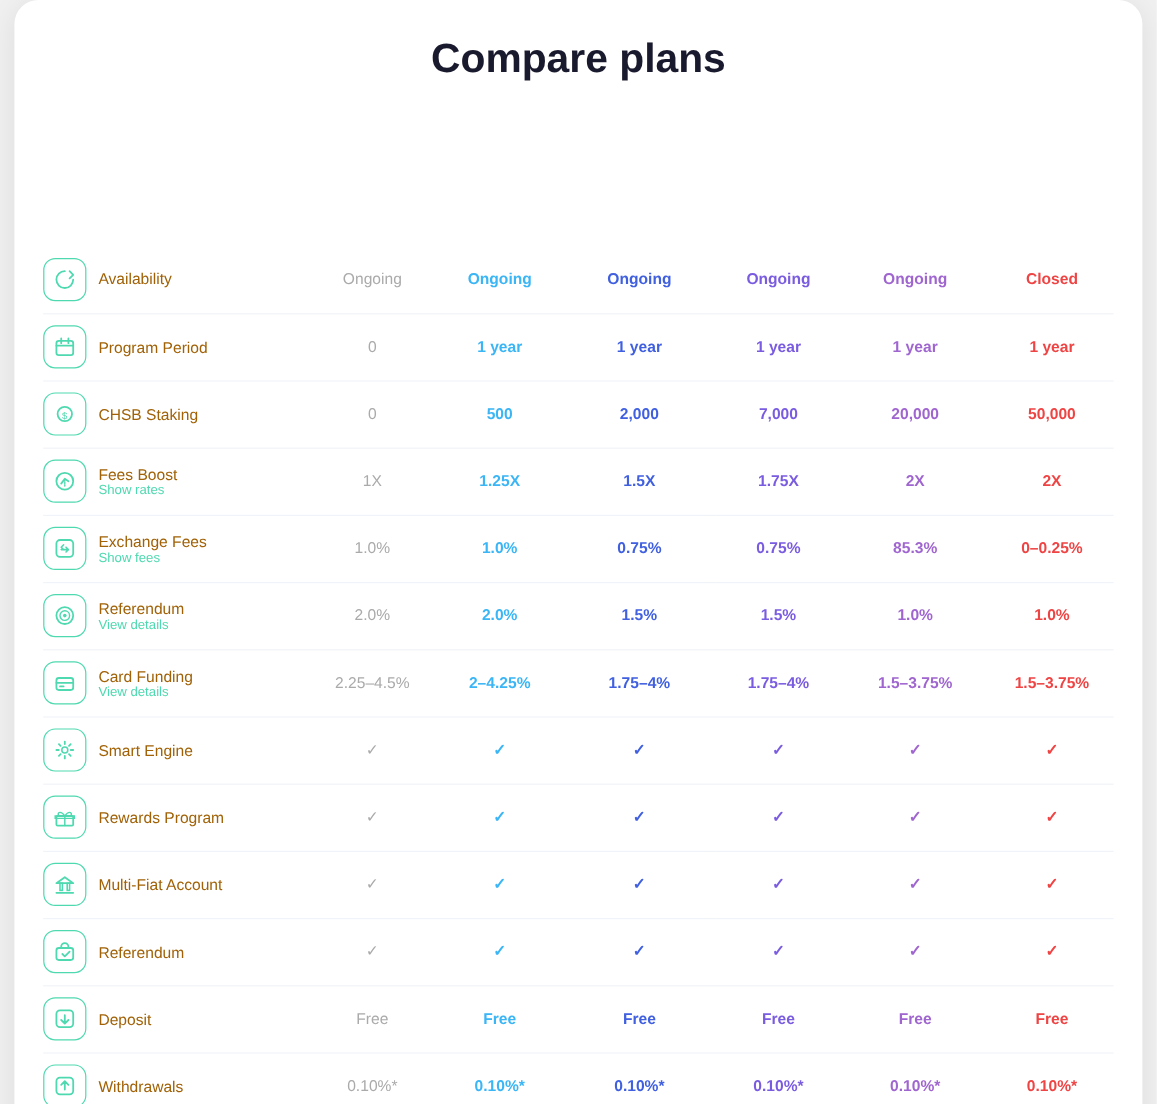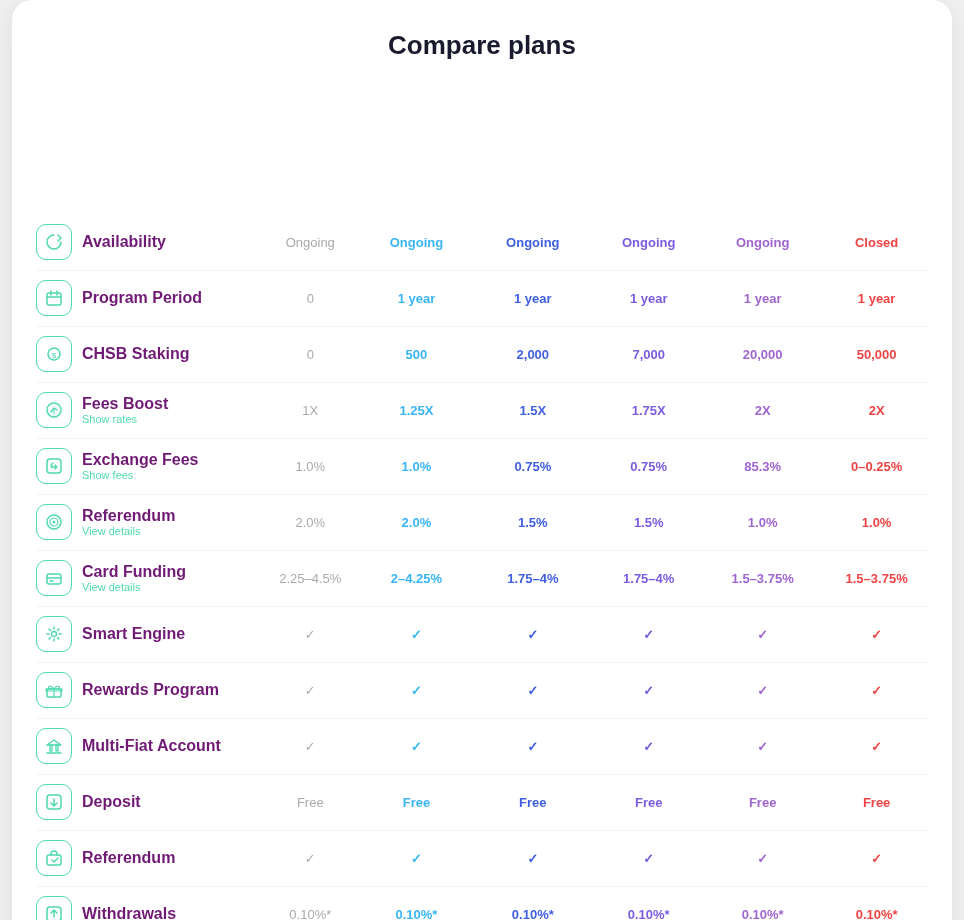--- a/index.html
+++ b/index.html
@@ -13,24 +13,24 @@
     }
     .card {
       background: #fff;
       border-radius: 20px;
       padding: 30px 24px 24px;
       width: 940px;
       box-shadow: 0 4px 24px rgba(0,0,0,0.08);
     }
     .page-title {
       text-align: center;
-      font-size: 26px;
+      font-size: 34px;
       font-weight: 700;
       color: #1a1a2e;
-      margin-bottom: 40px;
+      margin-bottom: 23px;
     }
     .compare-table {
       width: 100%;
       border-collapse: collapse;
     }
     
     .plan-header {
       border-radius: 16px;
       padding: 12px 8px 10px;
       text-align: center;
@@ -69,21 +69,21 @@
       border-radius: 10px;
       border: 1.5px solid #4fd9b0;
       display: flex;
       align-items: center;
       justify-content: center;
       color: #4fd9b0;
       font-size: 15px;
       flex-shrink: 0;
     }
     .feature-text { display: flex; flex-direction: column; }
-    .feature-name { font-size: 16px; font-weight: 700; color: #701a75; }
+    .feature-name { font-size: 13px; font-weight: 400; color: #a16207; }
     .feature-sub { font-size: 11px; color: #4fd9b0; }
 
     
     td {
       text-align: center;
       padding: 0;
       border-bottom: 1px solid #f0f3f8;
     }
     td:first-child {
       text-align: left;
@@ -418,20 +418,42 @@
           <td><span class="cell-val col-community">✓</span></td>
           <td><span class="cell-val col-pioneer">✓</span></td>
           <td><span class="cell-val col-generation">✓</span></td>
           <td><span class="cell-val col-genesis">✓</span></td>
         </tr>
         <tr class="feature-row">
           <td>
     <div class="feature-cell">
       <div class="feature-icon">
         <svg width="18" height="18" viewBox="0 0 18 18" fill="none">
+                  <rect x="2" y="6" width="14" height="10" rx="2" stroke="#4fd9b0" stroke-width="1.5"></rect>
+                  <path d="M6 6V5a3 3 0 016 0v1M7 11l2 2 4-4" stroke="#4fd9b0" stroke-width="1.5" stroke-linecap="round" stroke-linejoin="round"></path>
+                </svg>
+      </div>
+      <div class="feature-text">
+        <span class="feature-name">Referendum</span>
+
+      </div>
+    </div>
+  </td>
+          <td><span class="cell-val col-standard">✓</span></td>
+          <td><span class="cell-val col-explorer">✓</span></td>
+          <td><span class="cell-val col-community">✓</span></td>
+          <td><span class="cell-val col-pioneer">✓</span></td>
+          <td><span class="cell-val col-generation">✓</span></td>
+          <td><span class="cell-val col-genesis">✓</span></td>
+        </tr>
+        <tr class="feature-row">
+          <td>
+    <div class="feature-cell">
+      <div class="feature-icon">
+        <svg width="18" height="18" viewBox="0 0 18 18" fill="none">
                   <rect x="2" y="2" width="14" height="14" rx="3" stroke="#4fd9b0" stroke-width="1.5"></rect>
                   <path d="M9 6v6M6 10l3 3 3-3" stroke="#4fd9b0" stroke-width="1.5" stroke-linecap="round" stroke-linejoin="round"></path>
                 </svg>
       </div>
       <div class="feature-text">
         <span class="feature-name">Deposit</span>
 
       </div>
     </div>
   </td>
@@ -440,42 +462,20 @@
           <td><span class="cell-val col-community">Free</span></td>
           <td><span class="cell-val col-pioneer">Free</span></td>
           <td><span class="cell-val col-generation">Free</span></td>
           <td><span class="cell-val col-genesis">Free</span></td>
         </tr>
         <tr class="feature-row">
           <td>
     <div class="feature-cell">
       <div class="feature-icon">
         <svg width="18" height="18" viewBox="0 0 18 18" fill="none">
-                  <rect x="2" y="6" width="14" height="10" rx="2" stroke="#4fd9b0" stroke-width="1.5"></rect>
-                  <path d="M6 6V5a3 3 0 016 0v1M7 11l2 2 4-4" stroke="#4fd9b0" stroke-width="1.5" stroke-linecap="round" stroke-linejoin="round"></path>
-                </svg>
-      </div>
-      <div class="feature-text">
-        <span class="feature-name">Referendum</span>
-
-      </div>
-    </div>
-  </td>
-          <td><span class="cell-val col-standard">✓</span></td>
-          <td><span class="cell-val col-explorer">✓</span></td>
-          <td><span class="cell-val col-community">✓</span></td>
-          <td><span class="cell-val col-pioneer">✓</span></td>
-          <td><span class="cell-val col-generation">✓</span></td>
-          <td><span class="cell-val col-genesis">✓</span></td>
-        </tr>
-        <tr class="feature-row">
-          <td>
-    <div class="feature-cell">
-      <div class="feature-icon">
-        <svg width="18" height="18" viewBox="0 0 18 18" fill="none">
                   <rect x="2" y="2" width="14" height="14" rx="3" stroke="#4fd9b0" stroke-width="1.5"></rect>
                   <path d="M9 12V6M6 8l3-3 3 3" stroke="#4fd9b0" stroke-width="1.5" stroke-linecap="round" stroke-linejoin="round"></path>
                 </svg>
       </div>
       <div class="feature-text">
         <span class="feature-name">Withdrawals</span>
 
       </div>
     </div>
   </td>

